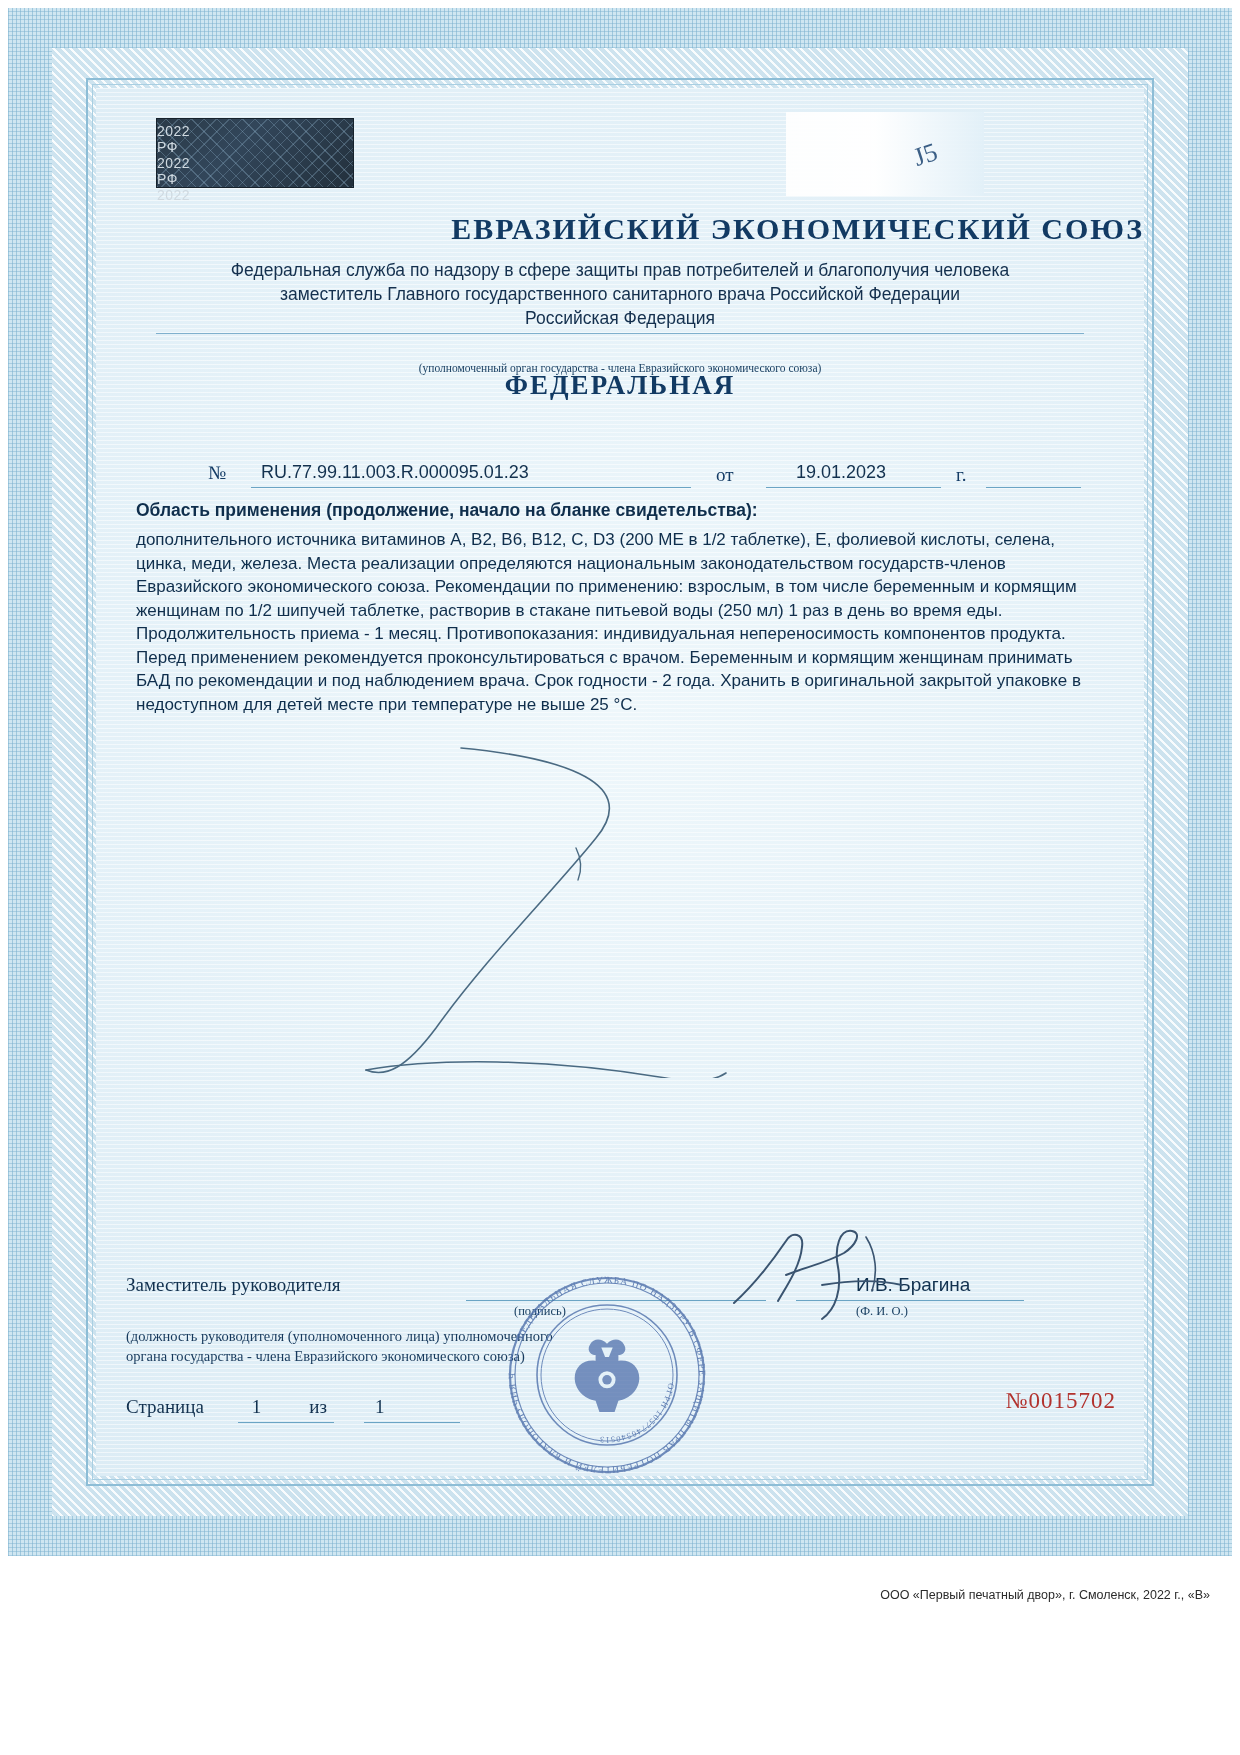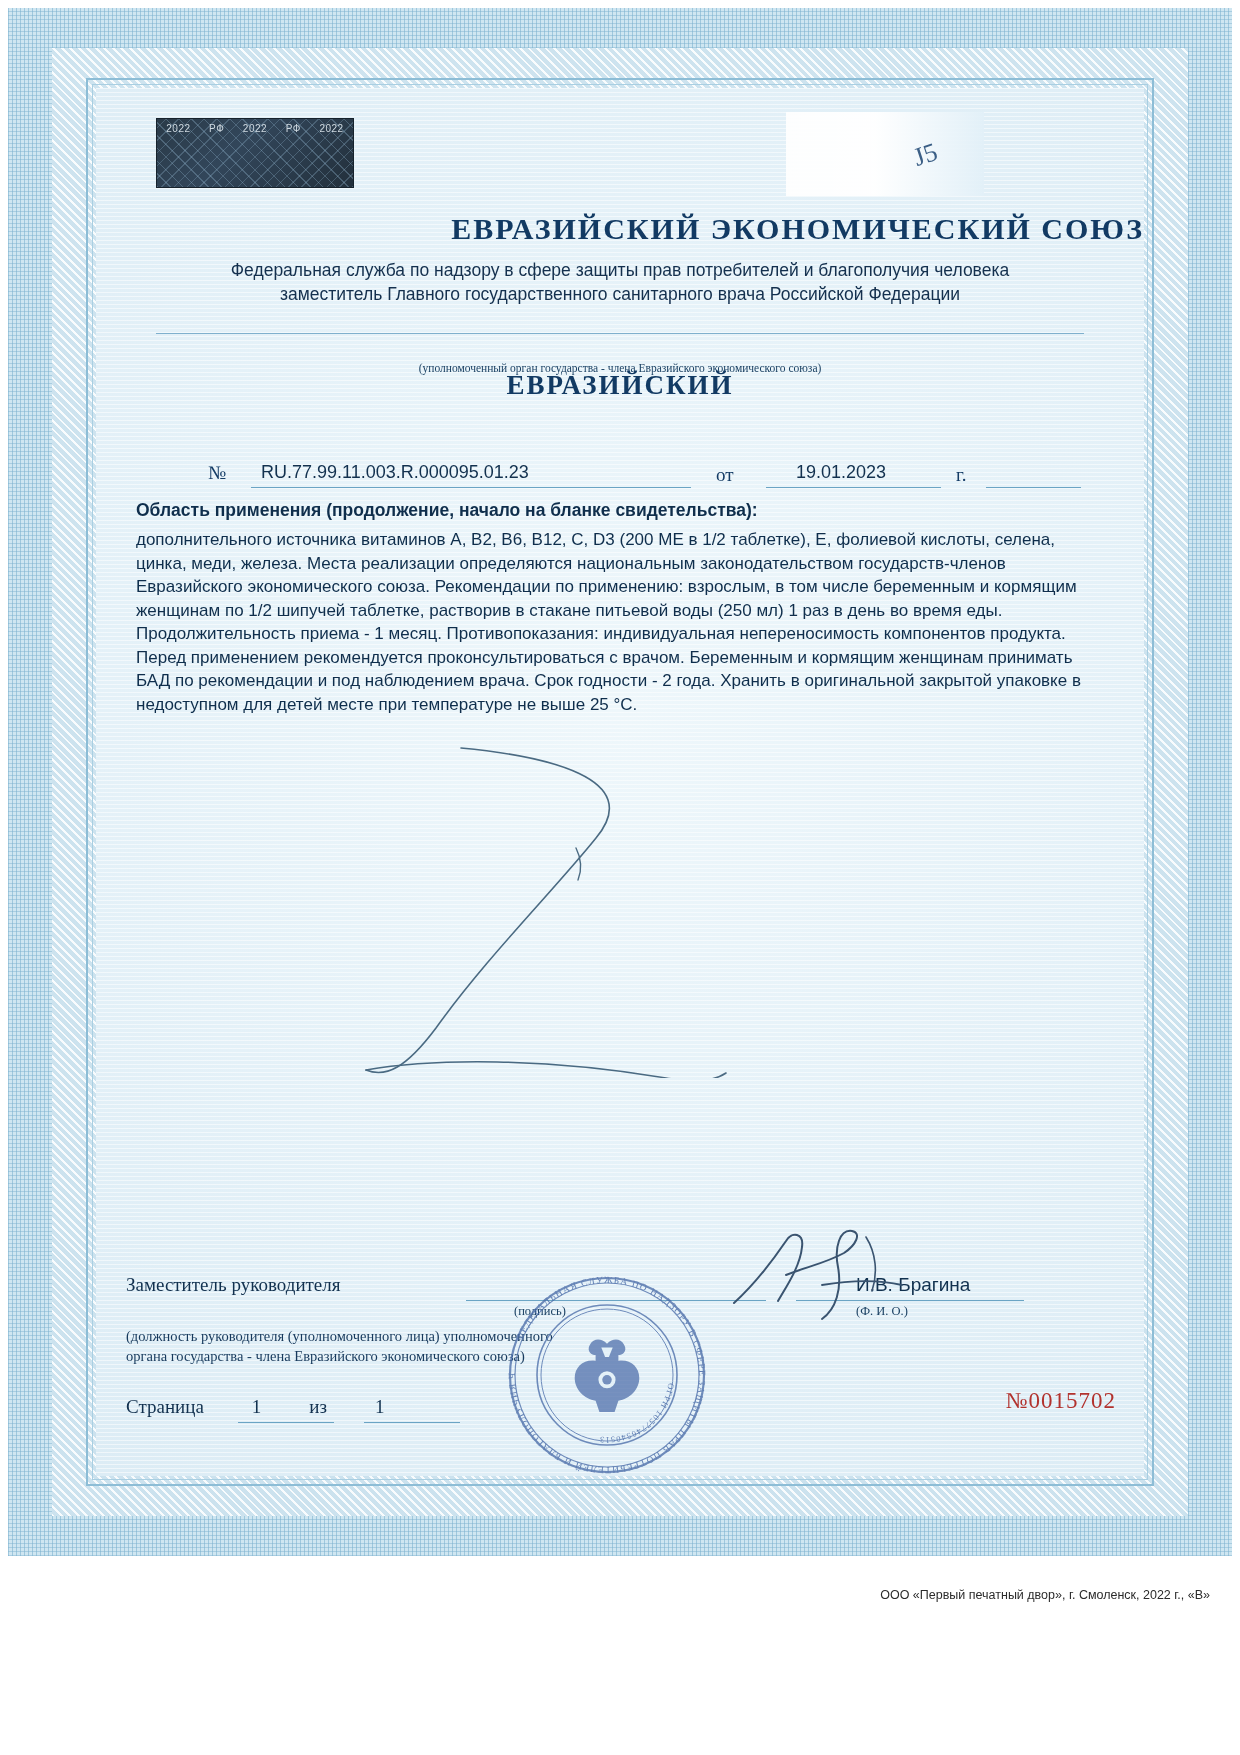--- a/index.html
+++ b/index.html
@@ -91,23 +91,24 @@
     position: absolute; inset: 0;
     background:
       repeating-linear-gradient(45deg, rgba(140,175,200,0.35) 0 1px, rgba(0,0,0,0) 1px 9px),
       repeating-linear-gradient(-45deg, rgba(140,175,200,0.30) 0 1px, rgba(0,0,0,0) 1px 9px);
   }
   .holo-row {
     position: absolute;
     top: 4px; left: 0; right: 0;
     display: flex;
     justify-content: space-around;
-    font-size: 10px;
+    font-size: 14px;
     color: #cfd9e0;
     font-family: "Liberation Sans", sans-serif;
+    flex-direction: column;
   }
   .holo-row span { letter-spacing: .5px; }
 
   .stamp-blue-block {
     position: absolute;
     left: 690px; top: 24px;
     width: 198px; height: 84px;
     background: linear-gradient(90deg, rgba(255,255,255,0.92) 0%, rgba(255,255,255,0.97) 45%, rgba(226,240,248,0.9) 100%);
   }
   .stamp-blue-block .ink {
@@ -357,24 +358,25 @@
       </div>
 
       <div class="stamp-blue-block">
         <div class="ink">J5</div>
       </div>
 
       <div class="title-eaeu">ЕВРАЗИЙСКИЙ ЭКОНОМИЧЕСКИЙ СОЮЗ</div>
 
       <div class="org-line l1">Федеральная служба по надзору в сфере защиты прав потребителей и благополучия человека</div>
       <div class="org-line l2">заместитель Главного государственного санитарного врача Российской Федерации</div>
+      <div class="org-line l3">Российская Федерация</div>
       <div class="rule-under-org"></div>
       <div class="org-caption">(уполномоченный орган государства - члена Евразийского экономического союза)</div>
 
-      <div class="doc-type">ЕВРАЗИЙСКИЙ</div>
+      <div class="doc-type">ФЕДЕРАЛЬНАЯ</div>
 
       <div class="numrow">
         <div class="lbl no">№</div>
         <div class="val num">RU.77.99.11.003.R.000095.01.23</div>
         <div class="lbl ot">от</div>
         <div class="val date">19.01.2023</div>
         <div class="lbl g">г.</div>
         <div class="u u1"></div>
         <div class="u u2"></div>
         <div class="u u3"></div>

